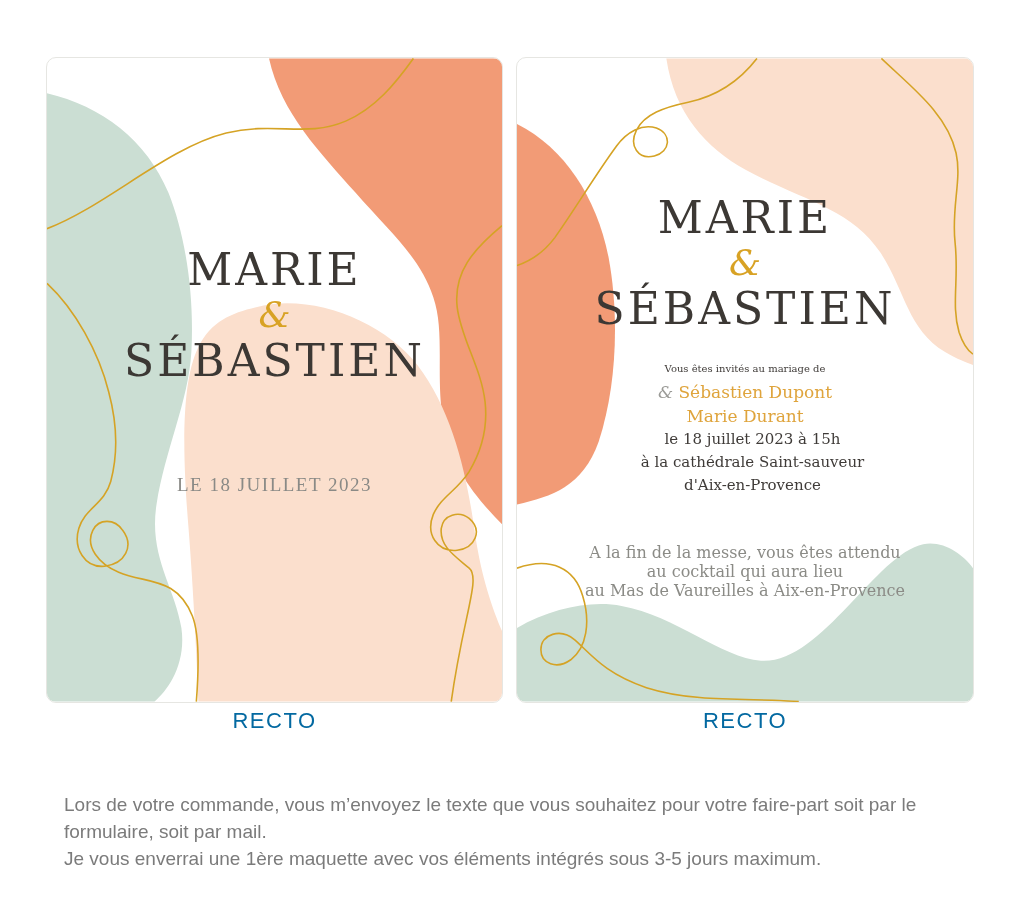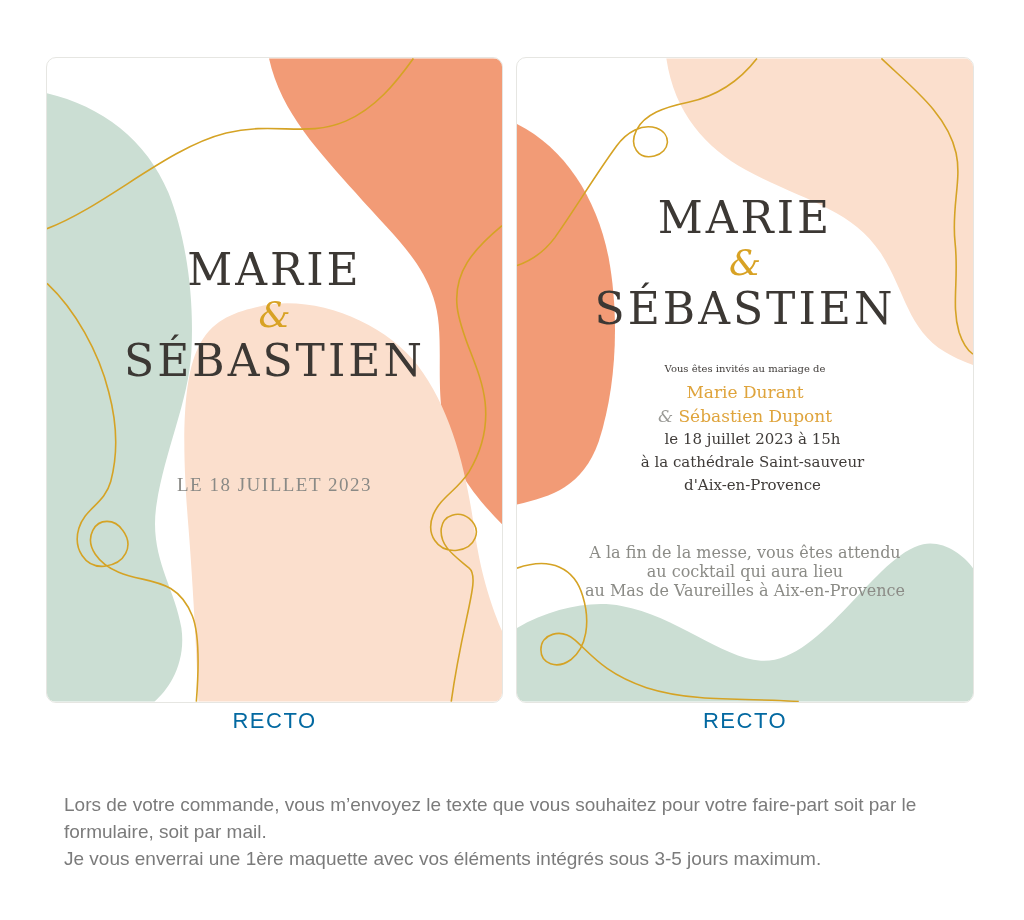--- a/index.html
+++ b/index.html
@@ -68,22 +68,22 @@
       <path fill="none" stroke-width="1.6" d="M 0,512 C 34,500 58,512 66,540 C 74,566 70,592 54,604 C 40,614 24,608 24,594 C 24,578 44,572 58,584 C 74,598 88,618 130,632 C 180,648 240,642 283,646" stroke="#d5a325"></path>
     </svg>
     <div class="card-content">
       <div class="names">
         <div class="name">MARIE</div>
         <div class="amp">&amp;</div>
         <div class="name">SÉBASTIEN</div>
       </div>
       <div class="invite">
         <div class="intro">Vous êtes invités au mariage de</div>
+        <div class="gold-name"><span class="amp-small">&amp; </span><span>Sébastien Dupont</span></div>
         <div class="gold-name">Marie Durant</div>
-        <div class="gold-name"><span class="amp-small">&amp; </span><span>Sébastien Dupont</span></div>
         <div class="detail">le 18 juillet 2023 à 15h</div>
         <div class="detail">à la cathédrale Saint-sauveur</div>
         <div class="detail">d'Aix-en-Provence</div>
       </div>
       <div class="after-block">
         <div>A la fin de la messe, vous êtes attendu</div>
         <div>au cocktail qui aura lieu</div>
         <div>au Mas de Vaureilles à Aix-en-Provence</div>
       </div>
     </div>

